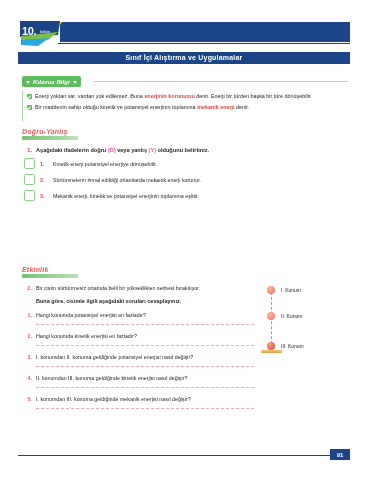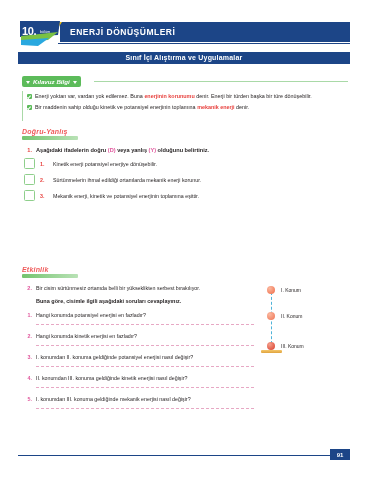--- a/index.html
+++ b/index.html
@@ -384,21 +384,20 @@
       <svg class="badge-svg" width="46" height="28" viewBox="0 0 46 28">
         <polygon points="2,3 44,3 40,9 2,9" fill="#f0c419"></polygon>
         <polygon points="2,2 42,2 40,16 2,18" fill="#1c4587"></polygon>
         <polygon points="3,17 40,13 30,21 3,23" fill="#7ac143"></polygon>
         <polygon points="3,21 31,19 20,27 3,26" fill="#29a8df"></polygon>
       </svg>
       <span class="badge-num">10.</span>
       <span class="badge-sub">bölüm</span>
     </div>
     <div class="header-bar"></div>
-    <div class="header-title">ENERJİ DÖNÜŞÜMLERİ</div>
     <div class="header-rule"></div>
   </div>
 
   <div class="subtitle-bar">
     <div class="subtitle-text">Sınıf İçi Alıştırma ve Uygulamalar</div>
   </div>
 
   <div class="guide">
     <div class="guide-head">
       <div class="guide-pill">

